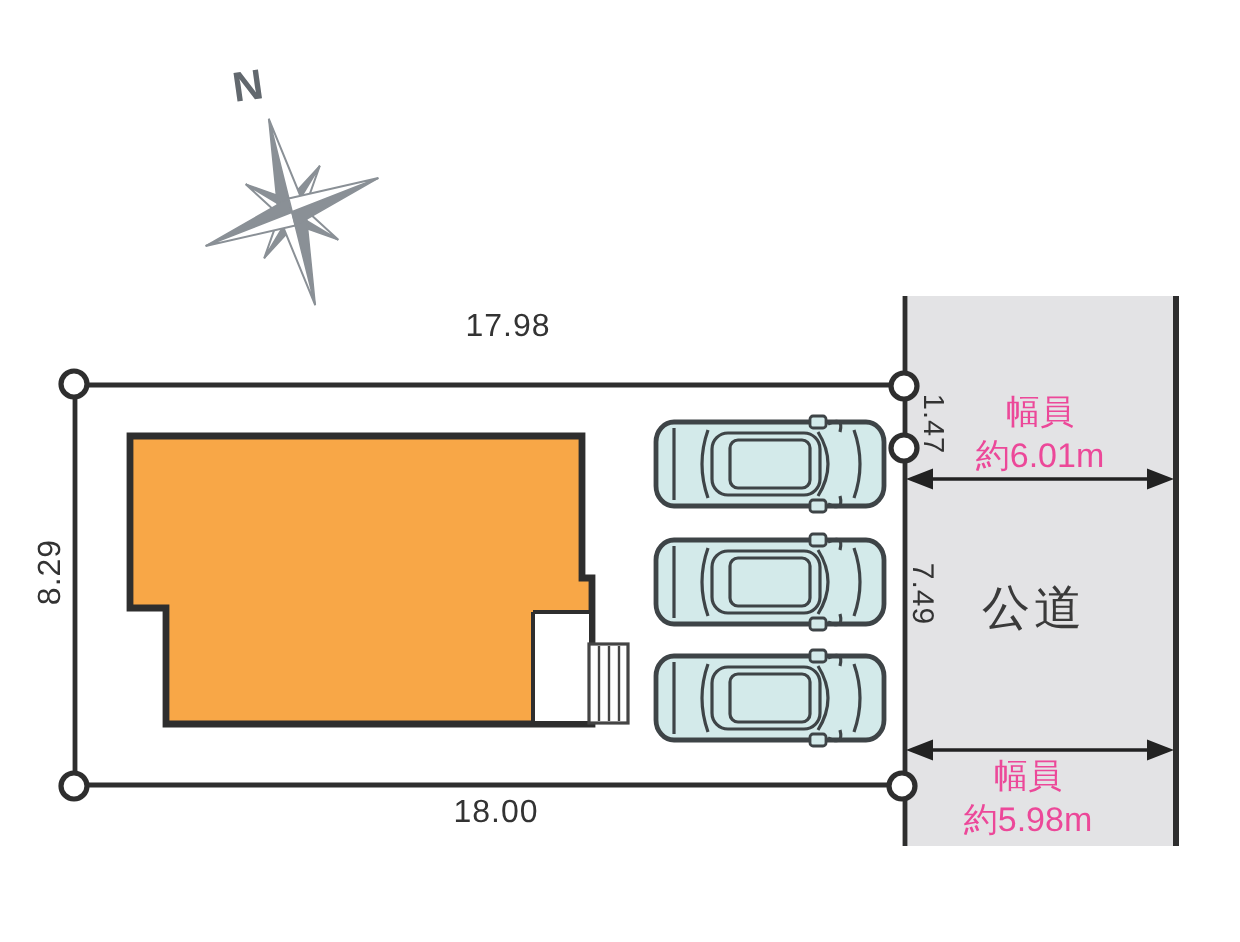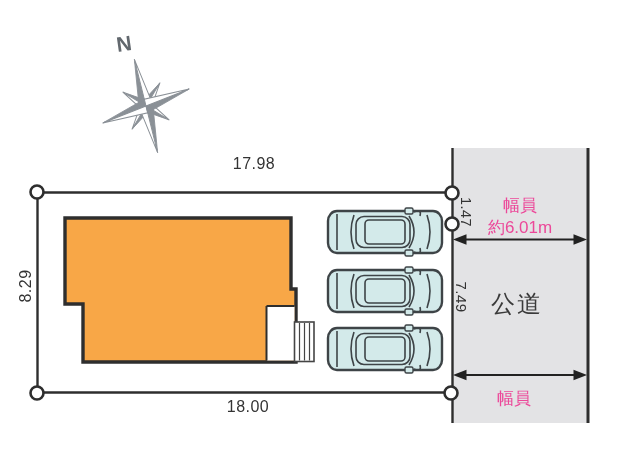--- a/index.html
+++ b/index.html
@@ -154,15 +154,16 @@
 
   <div class="lbl road-lbl" style="left:520px;top:217px;">
     <div>幅員</div>
     <div>約6.01m</div>
   </div>
 
   <div class="lbl road-name" style="left:517px;top:304px;">公道</div>
 
   <div class="lbl road-lbl" style="left:514px;top:399px;">
     <div>幅員</div>
+    <div>約5.98m</div>
   </div>
 
 </div>
 
 </body></html>

